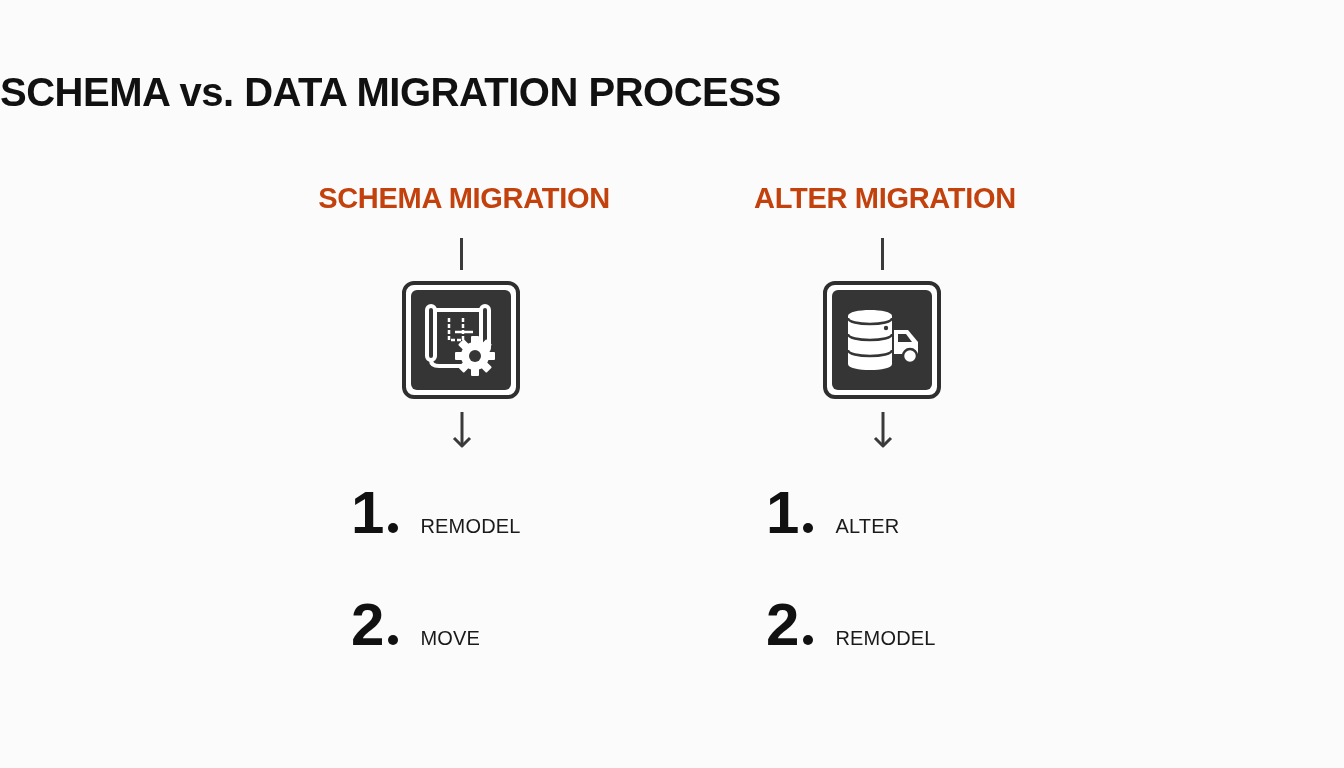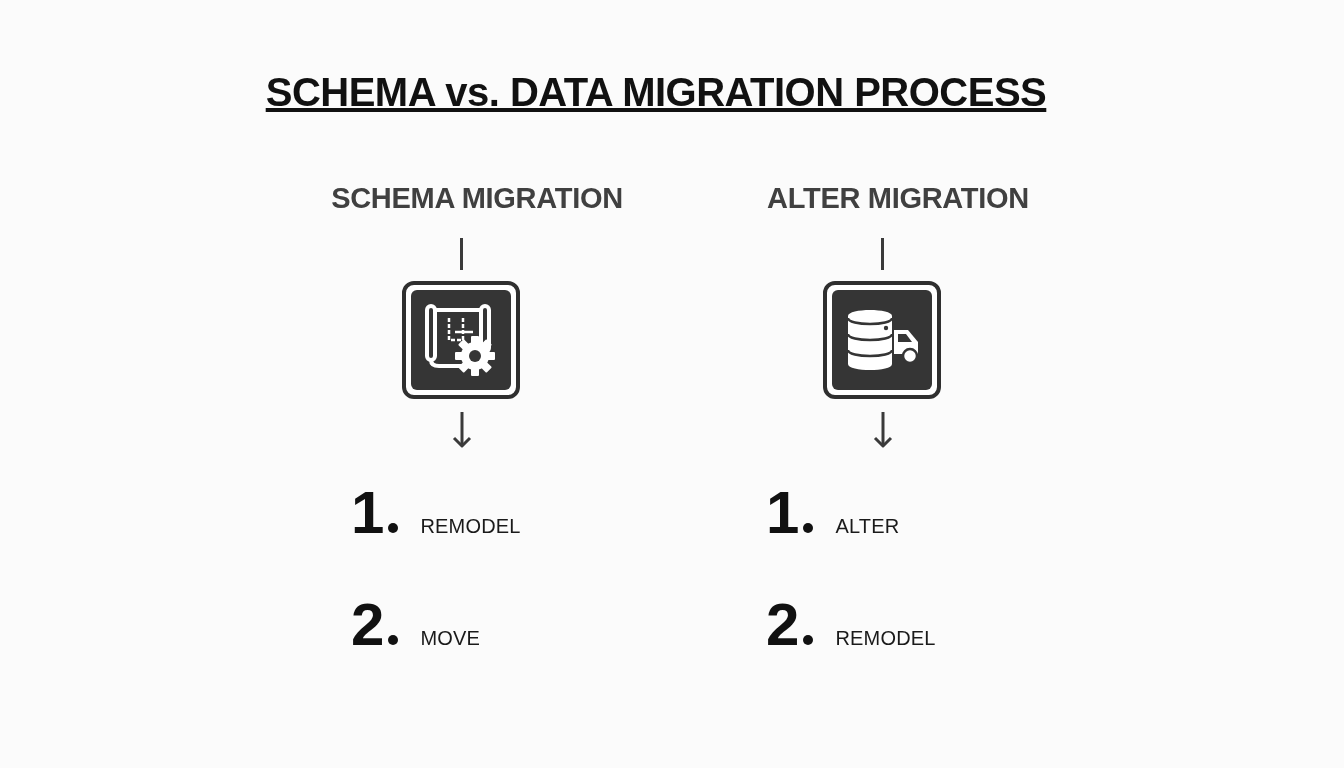--- a/index.html
+++ b/index.html
@@ -13,42 +13,40 @@
     body {
       position: relative;
       font-family: "Liberation Sans", "DejaVu Sans", sans-serif;
       color: #111111;
     }
     .title {
       position: absolute;
       left: 0;
       width: 1312px;
       top: 70px;
-      text-align: center;
       font-size: 40px;
       font-weight: bold;
       letter-spacing: -0.5px;
       color: #111;
-      text-decoration: underline;
     }
     .col {
       position: absolute;
       top: 0;
       width: 420px;
     }
     .col-heading {
       position: absolute;
       top: 182px;
-      left: 16px;
+      left: 3px;
       width: 100%;
       text-align: center;
       font-size: 29px;
       font-weight: bold;
       letter-spacing: -0.3px;
-      color: #404040;
+      color: #c2410c;
     }
     .connector-line {
       position: absolute;
       top: 238px;
       width: 3px;
       height: 32px;
       background: #3a3a3a;
     }
     .icon-box {
       position: absolute;

